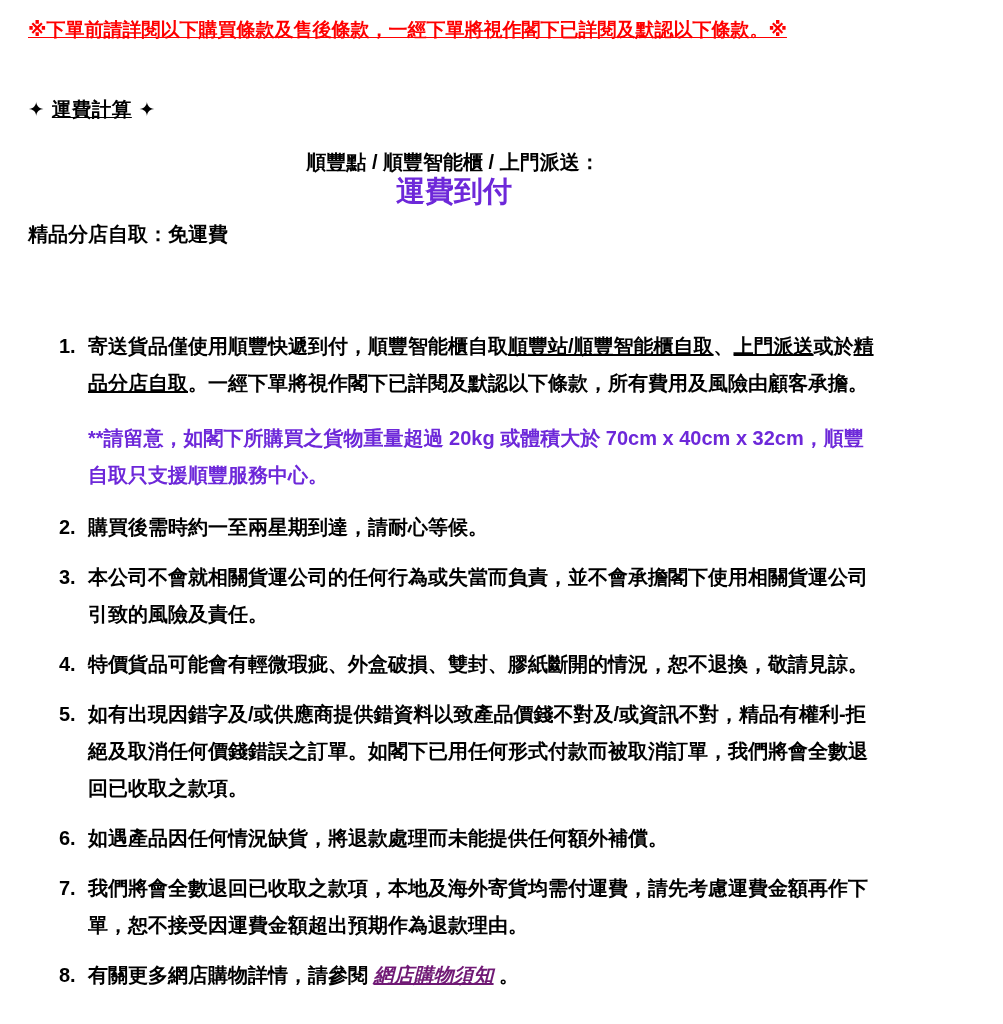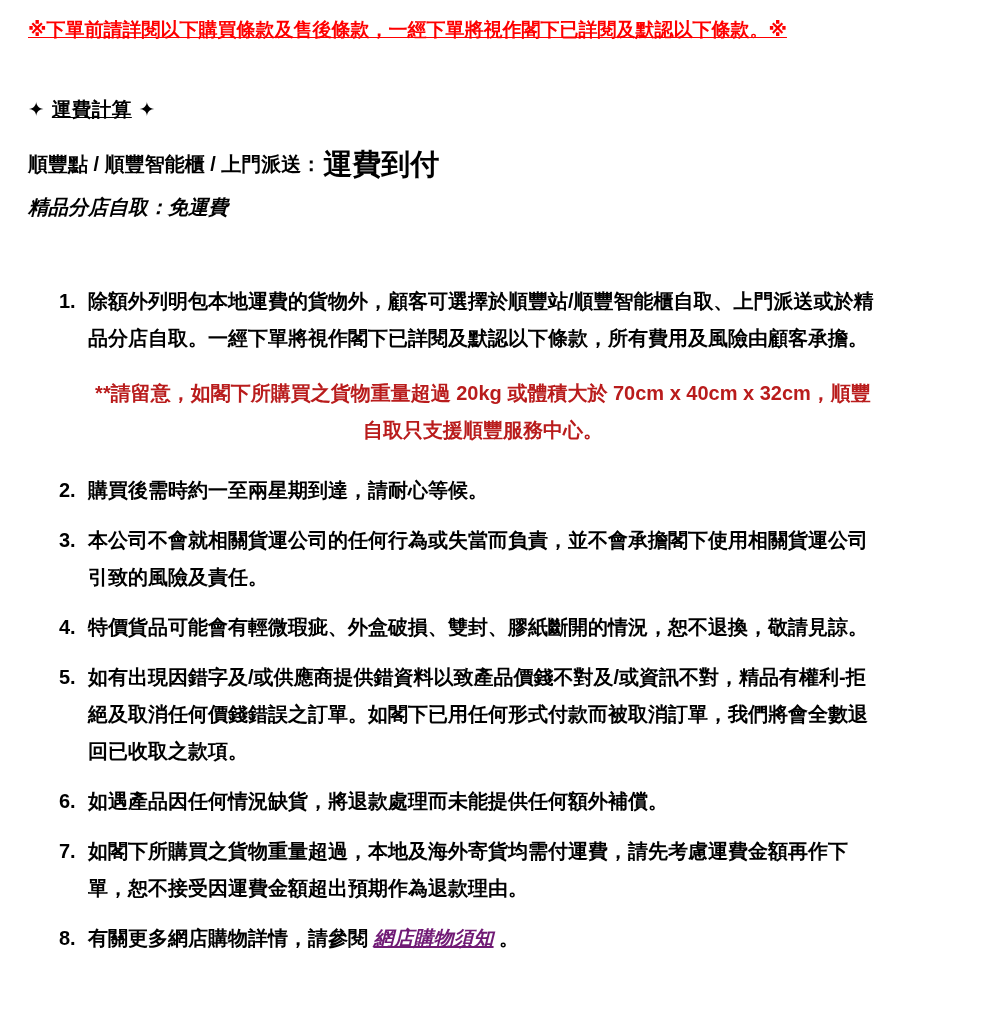--- a/index.html
+++ b/index.html
@@ -35,55 +35,54 @@
     text-decoration: underline;
     margin: 0 7px;
   }
 
   
   .ship-line1 {
     font-size: 20px;
     margin: 0 0 14px 0;
     display: flex;
     align-items: center;
+    flex-direction: column;
   }
   .ship-line1 .big-red {
-    color: #000000;
+    color: #6d28d9;
     font-size: 29px;
     line-height: 1.1;
     margin-left: 2px;
   }
   .ship-line2 {
     font-size: 20px;
-    margin: 0 0 62px 0;
-    font-style: italic;
+    margin: 0 0 80px 0;
   }
   .terms-header { margin-bottom: 34px; }
 
   
   .term-item {
     display: flex;
     font-size: 20px;
     line-height: 1.85;
     margin: 0 0 13px 0;
   }
   .term-num {
     flex: none;
     width: 29px;
     margin-left: 31px;
   }
   .term-text {
     flex: 1;
     max-width: 878px;
   }
-  .term-text .u { }
+  .term-text .u { text-decoration: underline; }
   .term-note {
-    color: #b91c1c;
-    margin: 18px 0 10px 0;
-    text-align: center;
+    color: #6d28d9;
+    margin: 18px 0 2px 0;
   }
   .guide-link {
     color: #701a75;
     text-decoration: underline;
     cursor: pointer;
     font-style: italic;
   }
 </style>
 </head>
 <body>
@@ -102,21 +101,21 @@
     <span>順豐點 / 順豐智能櫃 / 上門派送：</span>
     <span class="big-red">運費到付</span>
   </div>
 
   <div class="ship-line2">精品分店自取：免運費</div>
 
 
   <div class="term-item">
     <span class="term-num">1.</span>
     <div class="term-text">
-      <div><span>除額外列明包本地運費的貨物外，顧客可選擇於</span><span class="u">順豐站/順豐智能櫃自取</span><span>、</span><span class="u">上門派送</span><span>或於</span><span class="u">精品分店自取</span><span>。一經下單將視作閣下已詳閱及默認以下條款，所有費用及風險由顧客承擔。</span></div>
+      <div><span>寄送貨品僅使用順豐快遞到付，順豐智能櫃自取</span><span class="u">順豐站/順豐智能櫃自取</span><span>、</span><span class="u">上門派送</span><span>或於</span><span class="u">精品分店自取</span><span>。一經下單將視作閣下已詳閱及默認以下條款，所有費用及風險由顧客承擔。</span></div>
       <div class="term-note">**請留意，如閣下所購買之貨物重量超過 20kg 或體積大於 70cm x 40cm x 32cm，順豐自取只支援順豐服務中心。</div>
     </div>
   </div>
 
   <div class="term-item">
     <span class="term-num">2.</span>
     <div class="term-text">購買後需時約一至兩星期到達，請耐心等候。</div>
   </div>
 
   <div class="term-item">
@@ -134,21 +133,21 @@
     <div class="term-text">如有出現因錯字及/或供應商提供錯資料以致產品價錢不對及/或資訊不對，精品有權利-拒絕及取消任何價錢錯誤之訂單。如閣下已用任何形式付款而被取消訂單，我們將會全數退回已收取之款項。</div>
   </div>
 
   <div class="term-item">
     <span class="term-num">6.</span>
     <div class="term-text">如遇產品因任何情況缺貨，將退款處理而未能提供任何額外補償。</div>
   </div>
 
   <div class="term-item">
     <span class="term-num">7.</span>
-    <div class="term-text">如閣下所購買之貨物重量超過，本地及海外寄貨均需付運費，請先考慮運費金額再作下單，恕不接受因運費金額超出預期作為退款理由。</div>
+    <div class="term-text">我們將會全數退回已收取之款項，本地及海外寄貨均需付運費，請先考慮運費金額再作下單，恕不接受因運費金額超出預期作為退款理由。</div>
   </div>
 
   <div class="term-item">
     <span class="term-num">8.</span>
     <div class="term-text">
       <span>有關更多網店購物詳情，請參閱 </span><a class="guide-link">網店購物須知</a><span> 。</span>
     </div>
   </div>
 
 </div>

